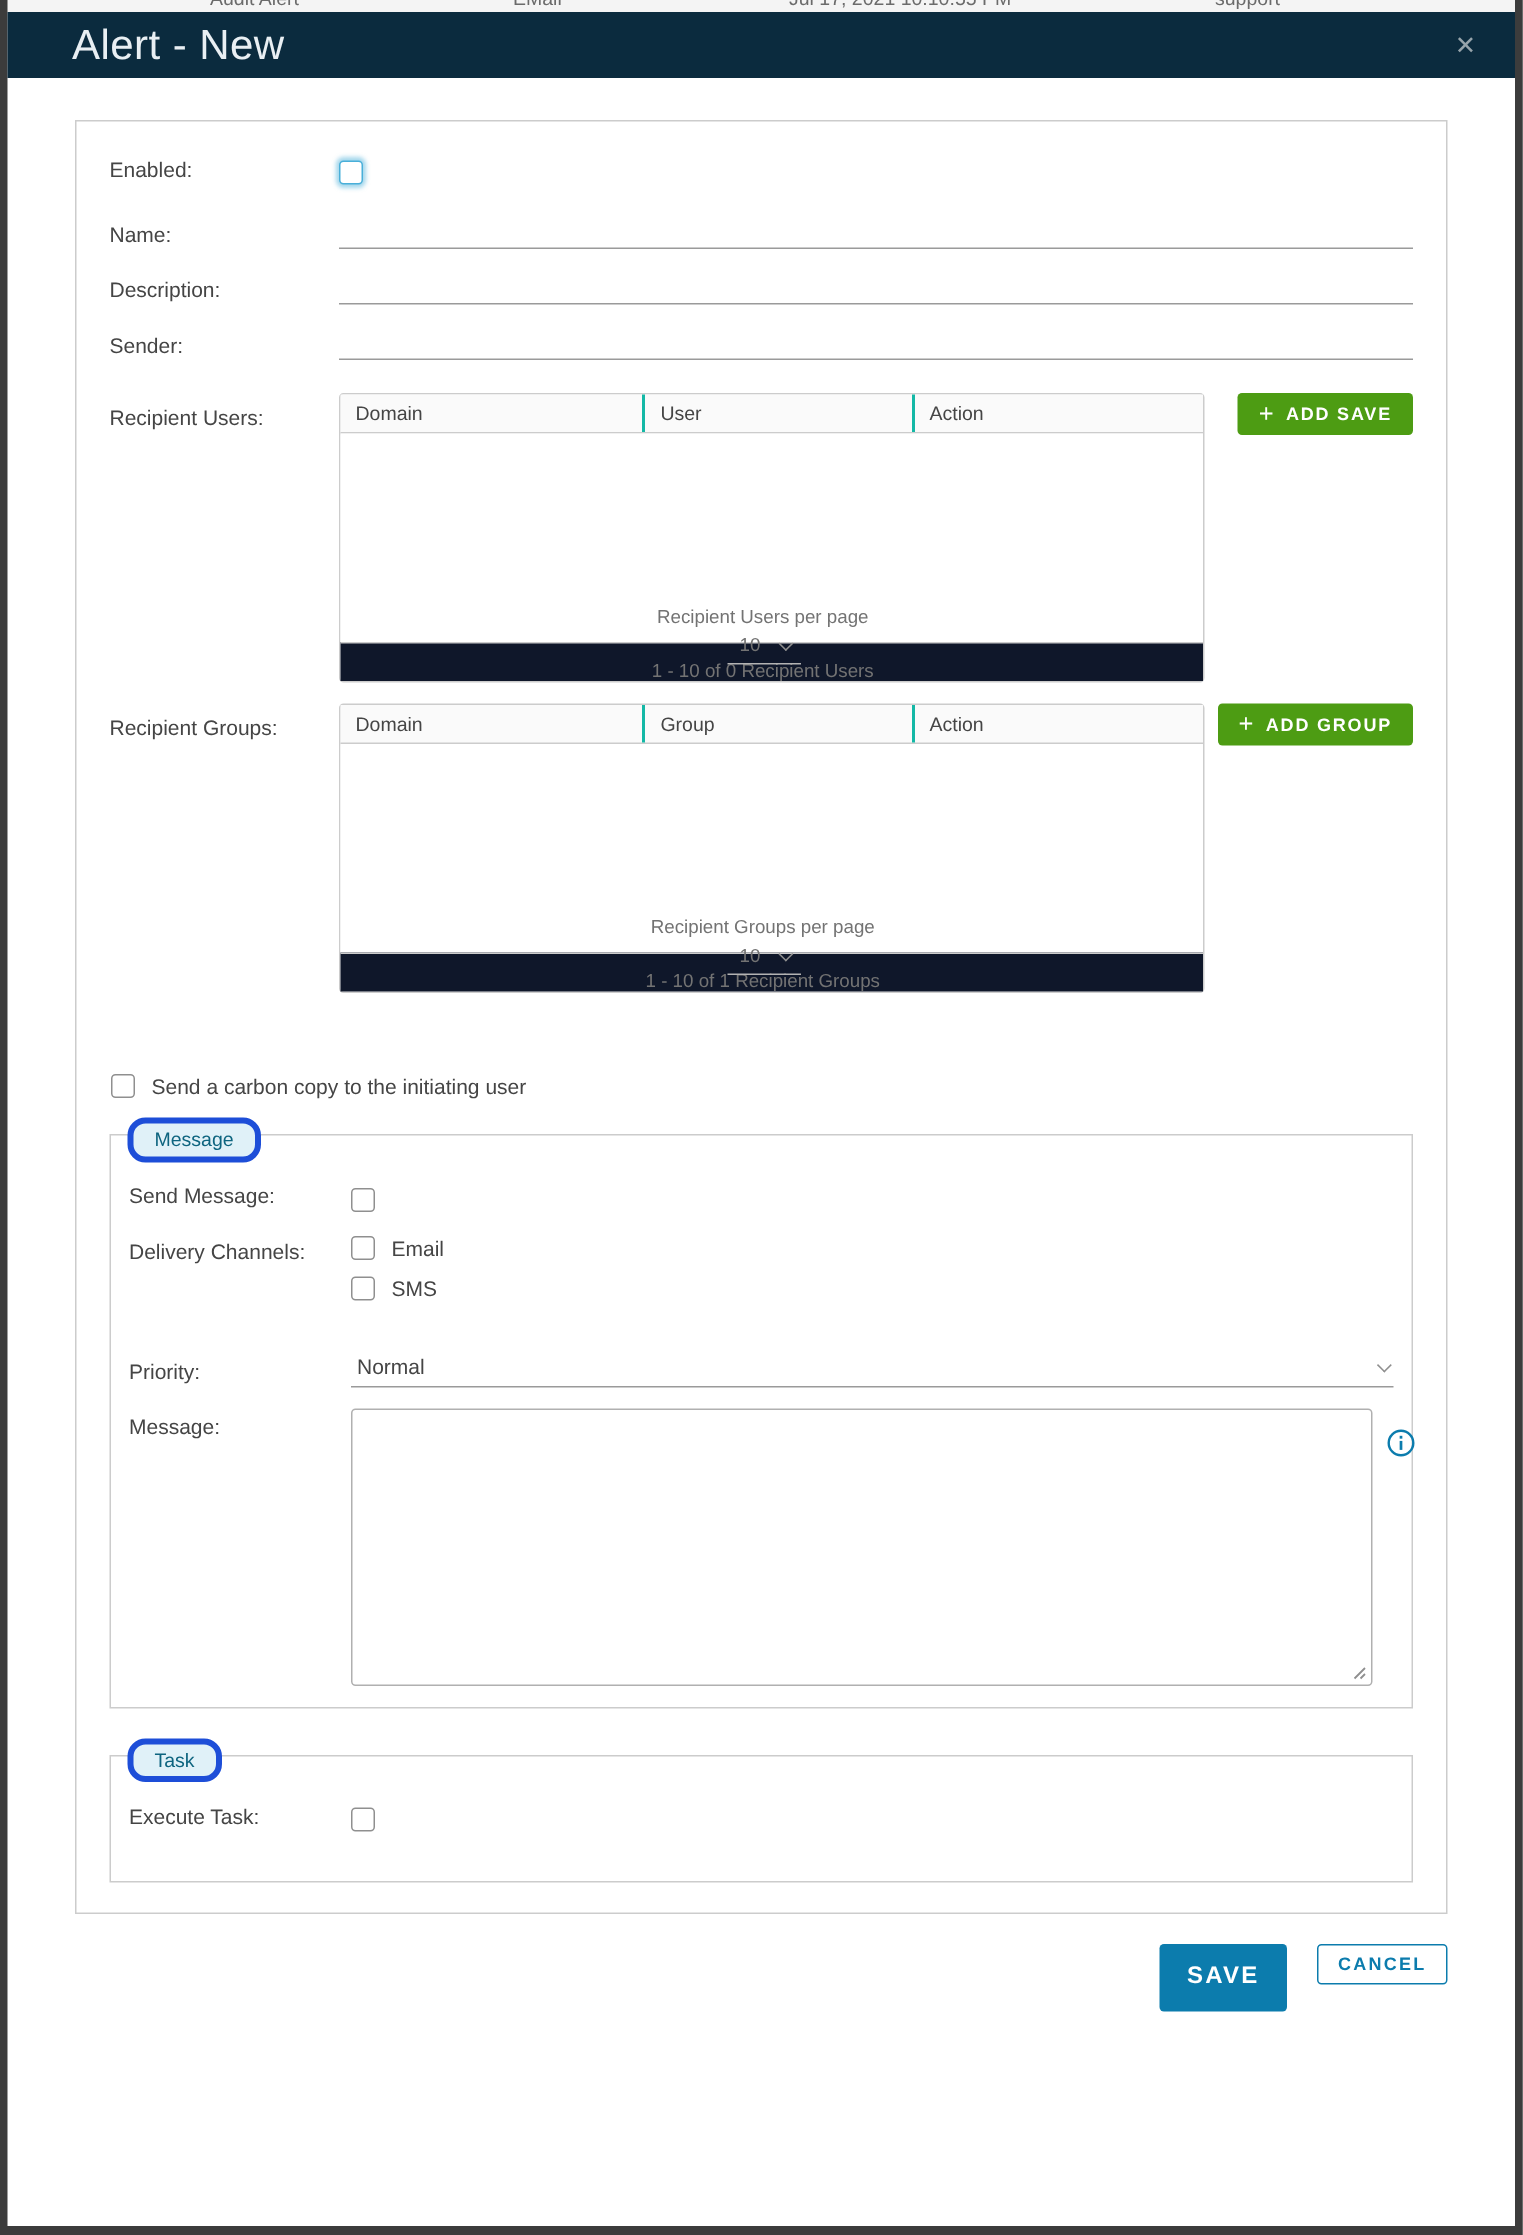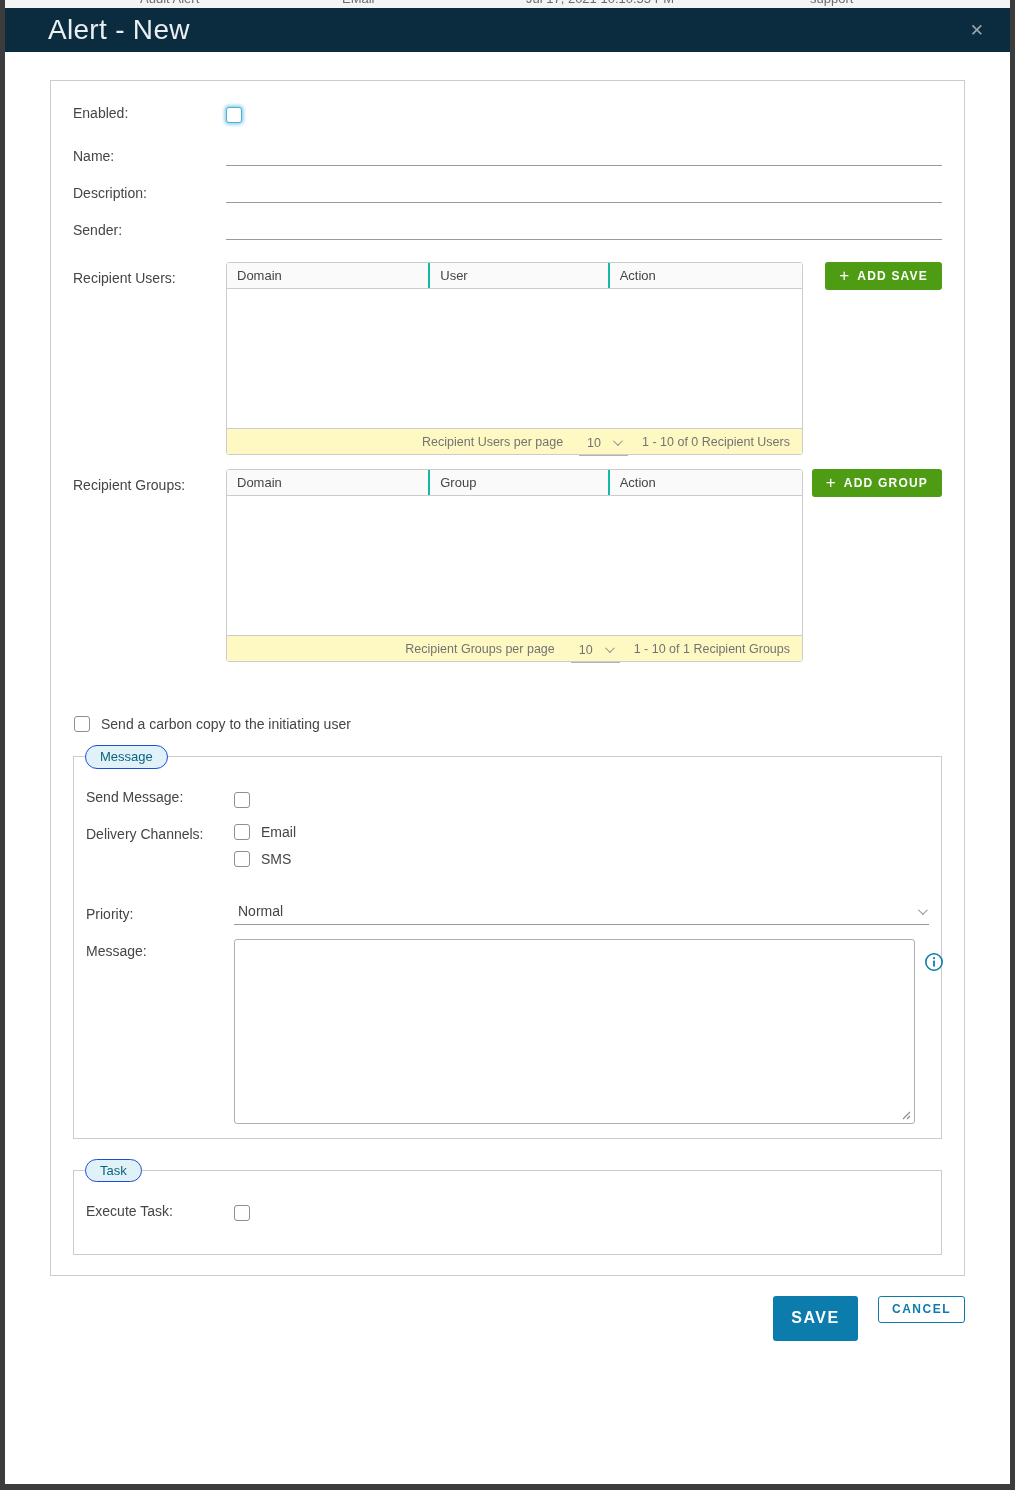--- a/index.html
+++ b/index.html
@@ -31,36 +31,36 @@
 
   .u-input { border:none; border-bottom:1px solid #9a9a9a; width:100%; height:26px; font-size:14px; color:#454545; outline:none; background:transparent; border-radius:0; }
 
   
   .grid { width:577px; border:1px solid #cccccc; border-radius:3px; background:#fff; font-size:13px; flex:0 0 577px; }
   .grid-head { display:flex; height:26px; background:#fafafa; border-bottom:1px solid #cccccc; box-shadow:0 1px 0 rgba(0,0,0,.06); }
   .gh { display:flex; align-items:center; padding:0 10px; color:#454545; }
   .gh + .gh { border-left:2px solid #14b8a6; }
   .gh.c1 { flex:0 0 35%; } .gh.c2 { flex:0 0 31.2%; } .gh.c3 { flex:1; }
   .grid-body { height:139px; background:#fff; }
-  .grid-foot { display:flex; align-items:center; justify-content:flex-end; height:26px; background:#fef9c3; border-top:1px solid #cccccc; color:#737373; font-size:12.5px; padding-right:12px; }
+  .grid-foot { display:flex; align-items:center; justify-content:flex-end; height:26px; background:#0f172a; border-top:1px solid #cccccc; color:#737373; font-size:12.5px; padding-right:12px;flex-direction:column; }
   .pp { display:inline-flex; align-items:center; gap:12px; border-bottom:1px solid #b3b3b3; padding:2px 8px 5px; margin:0 14px 0 16px; color:#737373; cursor:pointer; position:relative; top:3px; }
   .range { white-space:nowrap; }
 
   .chev { width:7px; height:7px; border-right:1.4px solid #8f8f8f; border-bottom:1.4px solid #8f8f8f; transform:rotate(45deg) translateY(-2px); display:inline-block; }
 
   .btn-green { margin-left:auto; height:28px; background:#4d9c13; border:none; border-radius:3px; color:#fff; font-family:"Liberation Sans",sans-serif; font-size:12px; font-weight:bold; letter-spacing:1.2px; padding:0 14px; display:inline-flex; align-items:center; gap:7px; cursor:pointer; }
   .btn-green .plus { font-size:17px; font-weight:400; line-height:1; position:relative; top:-1px; }
 
   .ta { border:1px solid #b0b0b0; border-radius:3px; background:#fff; position:relative; }
   .resize-h { position:absolute; right:3px; bottom:3px; }
 
   .icon-btn { width:40px; height:28px; background:#0c7cad; border:none; border-radius:3px; display:inline-flex; align-items:center; justify-content:center; cursor:pointer; }
 
   .fieldset { position:relative; border:1px solid #cccccc; margin:24px 0 0; padding:30px 12px 0; }
-  .legend-pill { position:absolute; top:-12px; left:11px; background:#e0f1f8; border:1px solid #1d4ed8; border-radius:12px; color:#0d647f; font-size:13px; padding:3px 14px; line-height:1.2; }
+  .legend-pill { position:absolute; top:-12px; left:11px; background:#e0f1f8; border:4px solid #1d4ed8; border-radius:12px; color:#0d647f; font-size:13px; padding:3px 14px; line-height:1.2; }
   .fieldset .lbl { flex:0 0 148px; }
 
   .stack { display:flex; flex-direction:column; gap:11px; }
   .cbx-line { display:flex; align-items:center; gap:11px; font-size:14px; color:#454545; }
 
   .select-line { display:flex; align-items:center; width:100%; border-bottom:1px solid #9a9a9a; height:26px; font-size:14px; color:#454545; cursor:pointer; padding:0 4px;margin-top:16px; }
   .select-line .chev { margin-left:auto; }
 
   .footer-bar { display:flex; justify-content:flex-end; gap:20px; margin:20px 45px 0; }
   .btn-primary { min-width:85px; height:45px; background:#0c7cad; color:#fff; border:none; border-radius:3px; font-family:"Liberation Sans",sans-serif; font-size:16px; font-weight:bold; letter-spacing:1.5px; cursor:pointer; }

